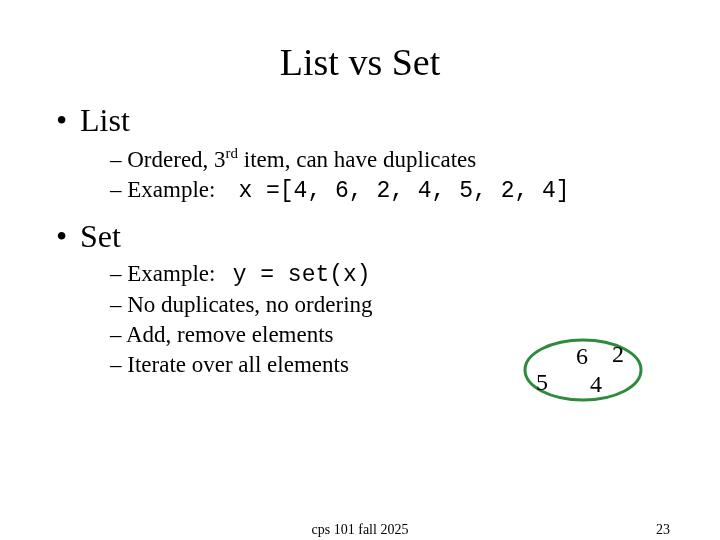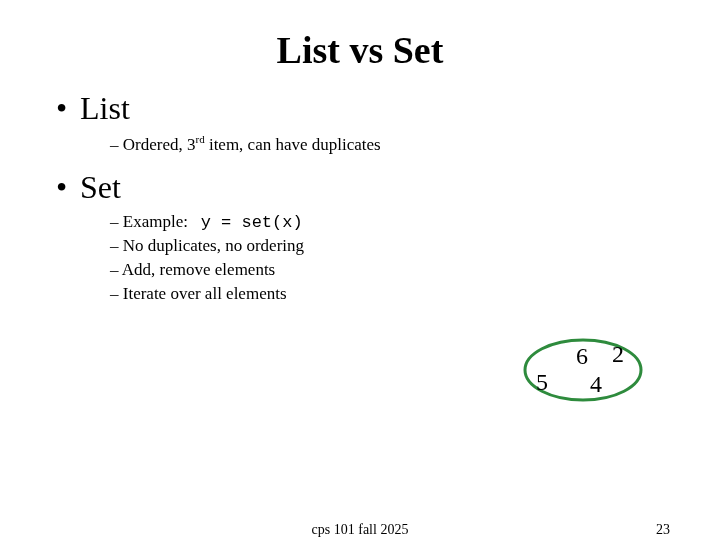--- a/index.html
+++ b/index.html
@@ -1,21 +1,21 @@
 <!DOCTYPE html>
 <html><head>
 <meta charset="utf-8">
 <style>
   * { margin: 0; padding: 0; box-sizing: border-box; }
   html, body { width: 720px; height: 540px; background: #fff; font-family: "Times New Roman", Times, serif; color: #000; }
   .slide { position: relative; width: 720px; height: 540px; padding: 28px 50px 0 50px; }
-  .title { text-align: center; font-size: 38px; font-weight: 700; margin-bottom: 18px; }
+  .title { text-align: center; font-size: 38px; font-weight: 400; margin-bottom: 18px; margin-top: 12px; }
   .bullet1 { font-size: 32px; margin: 6px 0 6px 6px; }
   .bullet1 .dot { display: inline-block; width: 24px; }
-  .sub { font-size: 17px; margin: 4px 0 4px 60px; }
+  .sub { font-size: 23px; margin: 4px 0 4px 60px; }
   .mono { font-family: "Courier New", Courier, monospace; }
   .sup { font-size: 0.65em; vertical-align: super; }
   .footer { position: absolute; bottom: 18px; left: 0; width: 100%; font-size: 14px; }
   .footer-center { position: absolute; left: 50%; transform: translateX(-50%); }
   .footer-right { position: absolute; right: 50px; text-align: right; }
   .ellipse-wrap { position: absolute; right: 72px; top: 335px; width: 130px; height: 70px; }
   .ellipse-wrap svg { position: absolute; top: 0; left: 0; }
   .set-num { position: absolute; font-size: 24px; font-family: "Times New Roman", serif; }
 </style>
 </head>
@@ -23,20 +23,23 @@
 
 <div class="slide">
 
   <div class="title">List vs Set</div>
 
   <div class="bullet1">
     <span class="dot">•</span><span>List</span>
   </div>
   <div class="sub">
     – <span>Ordered, 3</span><span class="sup">rd</span><span> item, can have duplicates</span>
+  </div>
+  <div class="sub">
+    – <span style="white-space:pre;">Example:    </span><span class="mono">x =[4, 6, 2, 4, 5, 2, 4]</span>
   </div>
 
   <div class="bullet1" style="margin-top:14px;">
     <span class="dot">•</span><span>Set</span>
   </div>
   <div class="sub">
     – <span style="white-space:pre;">Example:   </span><span class="mono">y = set(x)</span>
   </div>
   <div class="sub">
     – <span>No duplicates, no ordering</span>

